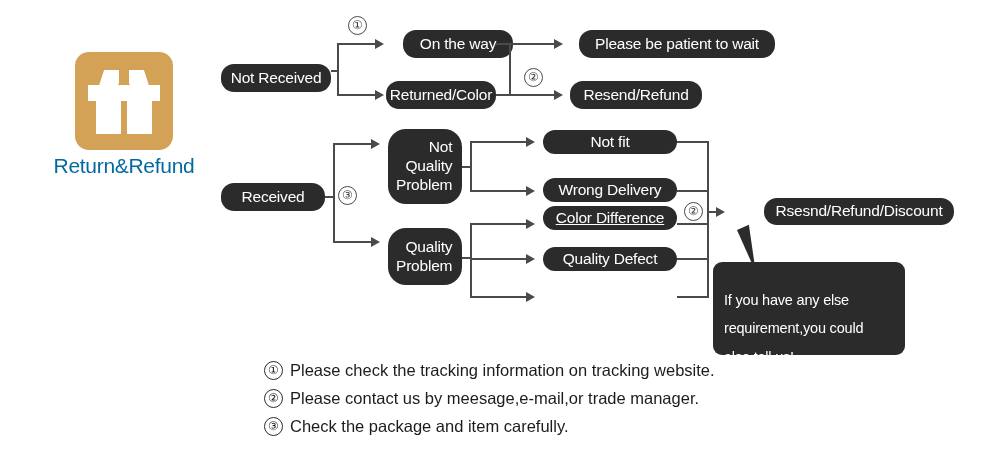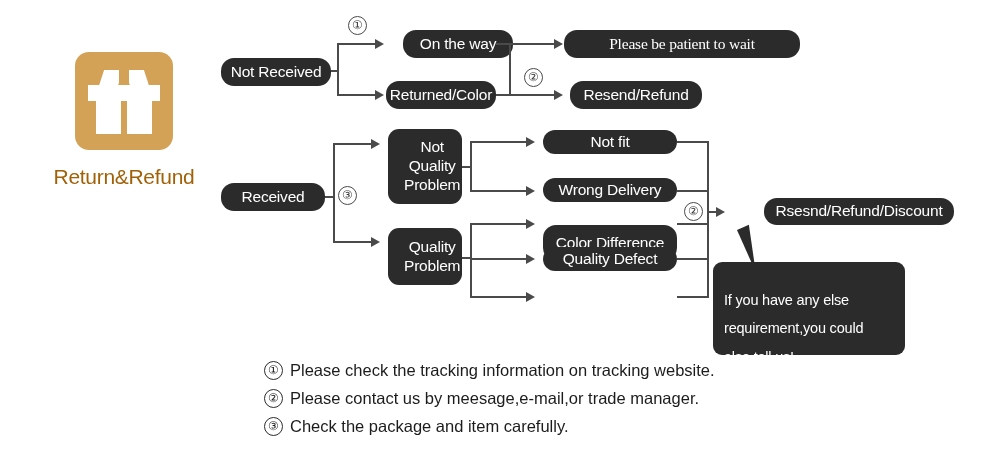--- a/index.html
+++ b/index.html
@@ -76,47 +76,47 @@
   .bow-notch {
     position: absolute;
     left: 44px;
     top: 16px;
     width: 10px;
     height: 16px;
     background: #d4a257;
     transform: rotate(0deg);
   }
   #brand-label {
-    margin-top: 15px;
+    margin-top: 4px;
     font-size: 21px;
-    color: #a16207;
+    color: #0369a1;
     letter-spacing: -0.3px;
   }
 
   
   .pill {
     position: absolute;
     background: #2b2b2b;
     color: #ffffff;
     border-radius: 13px;
     display: flex;
     align-items: center;
     justify-content: center;
     box-sizing: border-box;
     font-size: 15.5px;
     line-height: 1.22;
     letter-spacing: -0.2px;
     white-space: pre-line;
     text-align: center;
   }
   .pill.multiline {
-    border-radius: 11px;
+    border-radius: 18px;
     justify-content: flex-start;
-    text-align: center;
-    padding-left: 16px;
+    text-align: right;
+    padding-left: 8px;
   }
 
   
   .vline {
     position: absolute;
     background: #4a4a4a;
     width: 2px;
   }
   .hline {
     position: absolute;
@@ -215,21 +215,21 @@
       <div class="bow-l"></div>
       <div class="bow-r"></div>
       <div class="bow-notch"></div>
       <div class="gift-lid"></div>
       <div class="gift-body-l"></div>
       <div class="gift-body-r"></div>
     </div>
     <div id="brand-label">Return&amp;Refund</div>
   </div>
 
-  <div class="pill" style="left:221px; top:58px; width:110px; height:28px;">Not Received</div>
+  <div class="pill" style="left:221px; top:64px; width:110px; height:28px;">Not Received</div>
 
   <div class="hline" style="left:331px; top:70px; width:8px;"></div>
   <div class="vline" style="left:337px; top:44px; height:52px;"></div>
   <div class="hline" style="left:337px; top:43px; width:40px;"></div>
   <div class="arrow-head" style="left:375px; top:39px;"></div>
   <div class="hline" style="left:337px; top:94px; width:40px;"></div>
   <div class="arrow-head" style="left:375px; top:90px;"></div>
 
   <div class="circnum" style="left:348px; top:16px;">①</div>
 
@@ -239,21 +239,21 @@
   <div class="hline" style="left:496px; top:43px; width:14px;"></div>
   <div class="hline" style="left:496px; top:94px; width:14px;"></div>
   <div class="vline" style="left:509px; top:43px; height:53px;"></div>
   <div class="hline" style="left:509px; top:43px; width:47px;"></div>
   <div class="arrow-head" style="left:554px; top:39px;"></div>
   <div class="hline" style="left:509px; top:94px; width:47px;"></div>
   <div class="arrow-head" style="left:554px; top:90px;"></div>
 
   <div class="circnum" style="left:524px; top:68px;">②</div>
 
-  <div class="pill" style="left:564px; top:30px; width:236px; height:28px;font-family:Liberation Serif, serif;">Please be patient to wait</div>
+  <div class="pill" style="left:579px; top:30px; width:196px; height:28px;">Please be patient to wait</div>
   <div class="pill" style="left:570px; top:81px; width:132px; height:28px;">Resend/Refund</div>
 
   <div class="pill" style="left:221px; top:183px; width:104px; height:28px;">Received</div>
 
   <div class="hline" style="left:325px; top:196px; width:10px;"></div>
   <div class="vline" style="left:333px; top:144px; height:99px;"></div>
   <div class="hline" style="left:333px; top:143px; width:40px;"></div>
   <div class="arrow-head" style="left:371px; top:139px;"></div>
   <div class="hline" style="left:333px; top:241px; width:40px;"></div>
   <div class="arrow-head" style="left:371px; top:237px;"></div>
@@ -277,21 +277,21 @@
   <div class="vline" style="left:470px; top:223px; height:75px;"></div>
   <div class="hline" style="left:470px; top:223px; width:58px;"></div>
   <div class="arrow-head" style="left:526px; top:219px;"></div>
   <div class="hline" style="left:470px; top:258px; width:58px;"></div>
   <div class="arrow-head" style="left:526px; top:254px;"></div>
   <div class="hline" style="left:470px; top:296px; width:58px;"></div>
   <div class="arrow-head" style="left:526px; top:292px;"></div>
 
   <div class="pill" style="left:543px; top:130px; width:134px; height:24px;">Not fit</div>
   <div class="pill" style="left:543px; top:178px; width:134px; height:24px;">Wrong Delivery</div>
-  <div class="pill" style="left:543px; top:225px; width:134px; height:36px;">Color Difference</div>
+  <div class="pill" style="left:543px; top:206px; width:134px; height:24px;text-decoration:underline;">Color Difference</div>
   <div class="pill" style="left:543px; top:247px; width:134px; height:24px;">Quality Defect</div>
 
   <div class="hline" style="left:677px; top:141px; width:32px;"></div>
   <div class="hline" style="left:677px; top:190px; width:32px;"></div>
   <div class="hline" style="left:677px; top:223px; width:32px;"></div>
   <div class="hline" style="left:677px; top:258px; width:32px;"></div>
   <div class="hline" style="left:677px; top:296px; width:32px;"></div>
   <div class="vline" style="left:707px; top:141px; height:157px;"></div>
   <div class="hline" style="left:707px; top:211px; width:14px;"></div>
   <div class="arrow-head" style="left:716px; top:207px;"></div>

